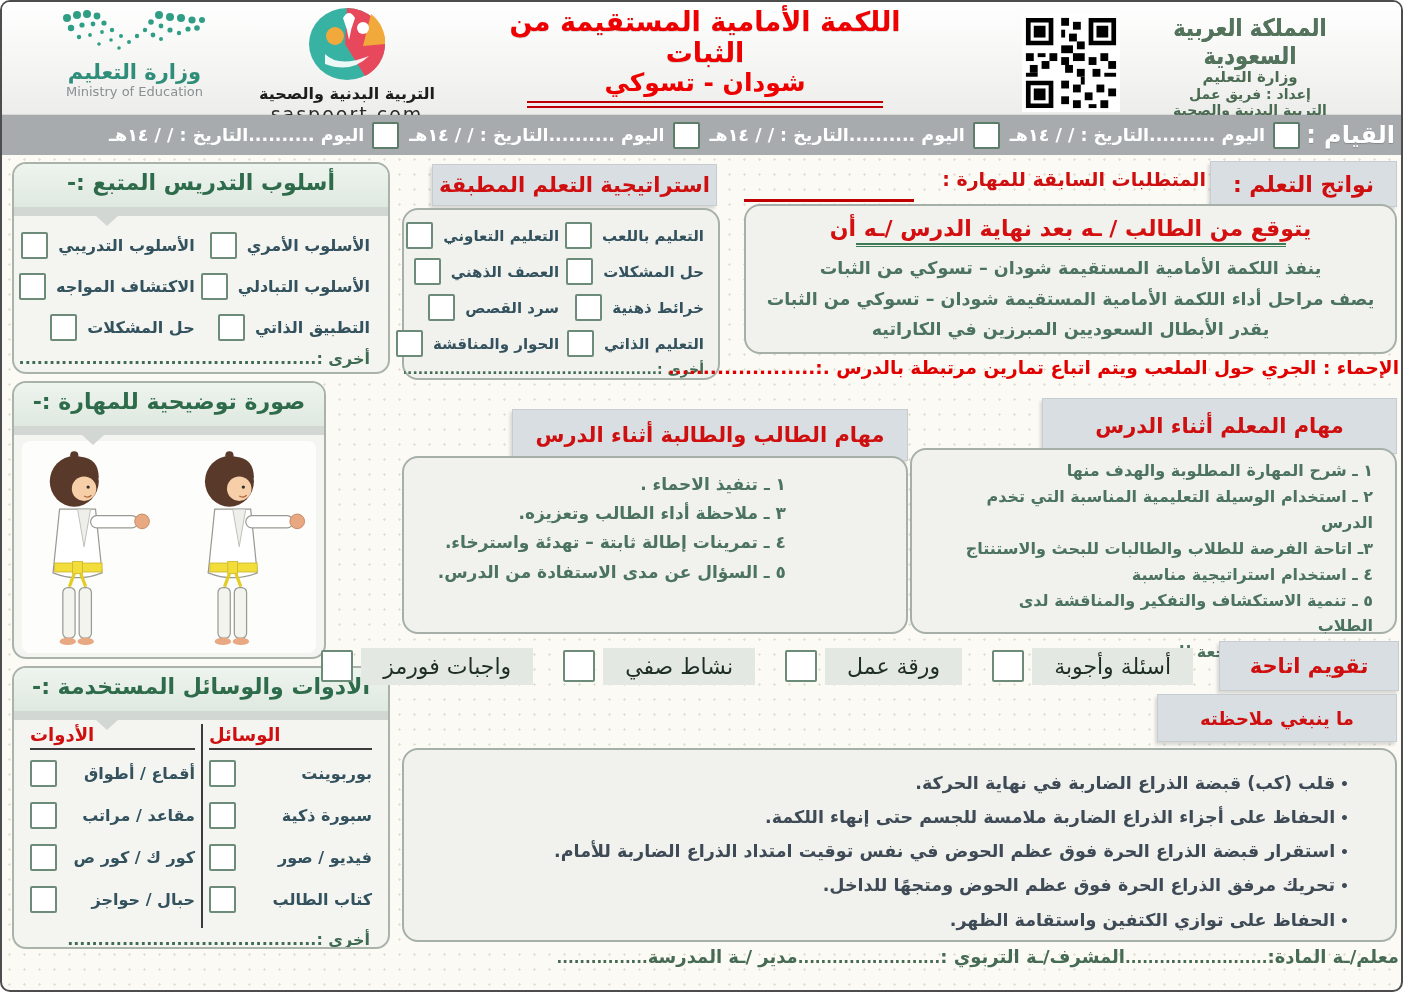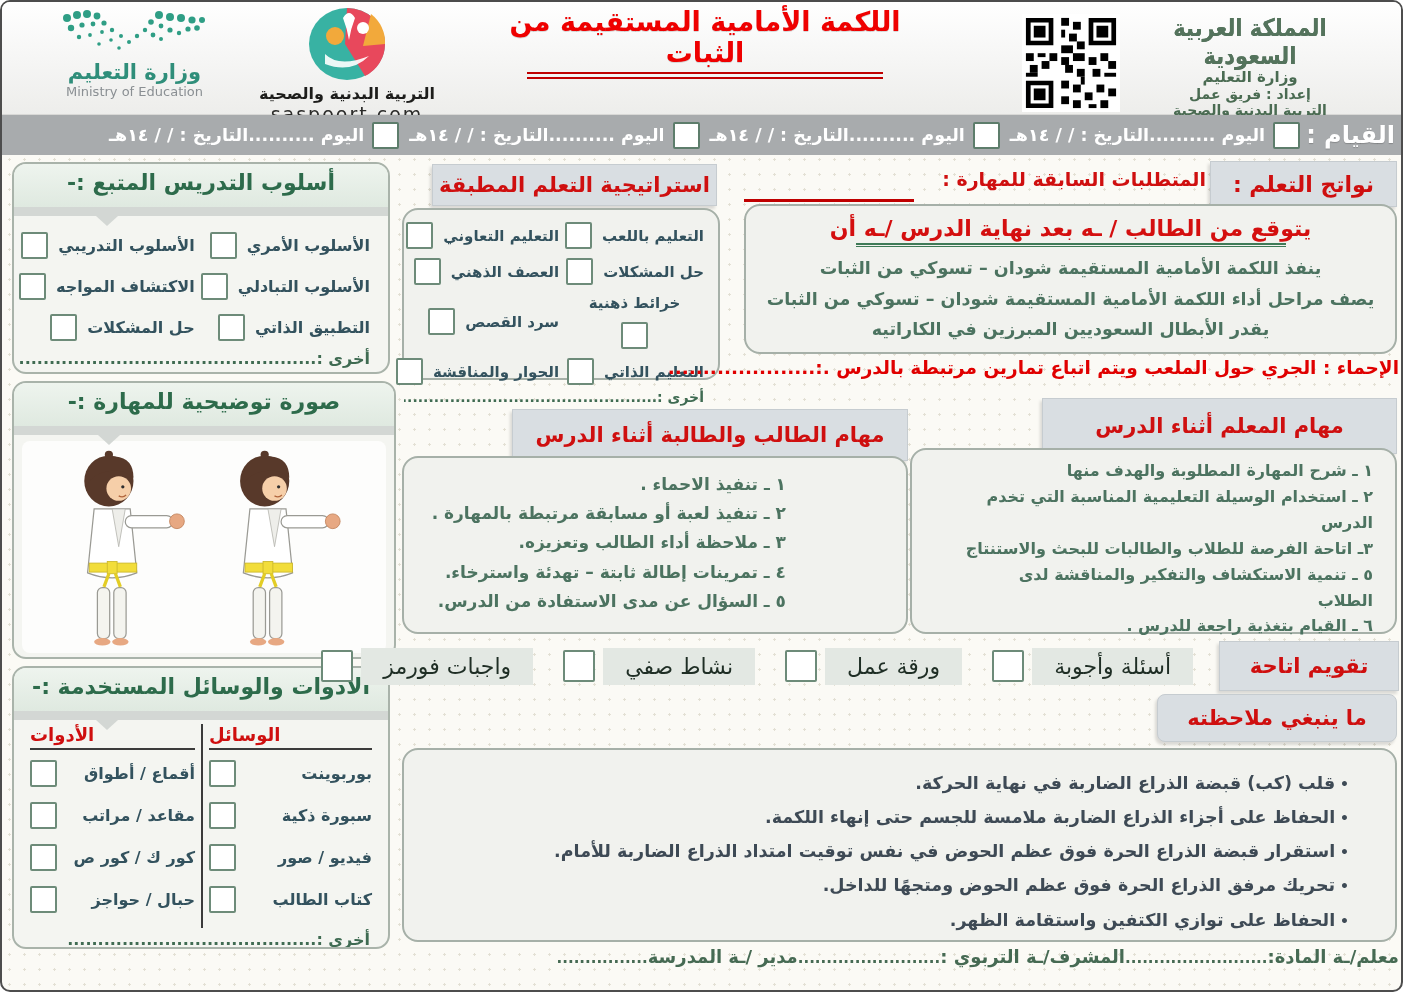--- a/index.html
+++ b/index.html
@@ -152,20 +152,21 @@
         <path d="M38 12 q6 -10 12 0 q-4 10 -6 22 q-2 -12 -6 -22 Z" fill="#ffffff"></path>
         <path d="M20 48 q14 14 44 2 q-18 18 -44 8 Z" fill="#ffffff" opacity="0.9"></path>
         <circle cx="58" cy="22" r="6" fill="#ffffff"></circle>
       </svg>
       <div class="sas-ar">التربية البدنية والصحية</div>
       <div class="sas-en">saspoort.com</div>
     </div>
 
     <div class="title-wrap">
       <div class="title-l1">اللكمة الأمامية المستقيمة من الثبات</div>
+      <div class="title-l2">شودان - تسوكي</div>
       <div class="title-underline"></div>
       <div class="title-underline2"></div>
     </div>
 
     <svg class="qr" viewBox="0 0 25 25">
       <rect width="25" height="25" fill="#ffffff"></rect>
       <g fill="#000000">
         <path d="M1 1h7v7h-7z M2.2 2.2h4.6v4.6h-4.6z" fill-rule="evenodd"></path>
         <rect x="3" y="3" width="3" height="3"></rect>
         <path d="M17 1h7v7h-7z M18.2 2.2h4.6v4.6h-4.6z" fill-rule="evenodd"></path>
@@ -261,21 +262,21 @@
         <span class="checkbox"></span>
       </div>
         <div class="chk-item">
         <span class="lbl">حل المشكلات</span>
         <span class="checkbox"></span>
       </div>
       </div>
     <div class="other-line">أخرى :.................................................</div>
   </div>
 
-  <div class="green-box" style="left:10px; top:379px; width:384px; height:278px;">
+  <div class="green-box" style="left:10px; top:379px; width:314px; height:278px;">
     <div class="gh">صورة توضيحية للمهارة :-</div>
     <div class="gh-strip"></div>
     <div class="skill-canvas">
       <svg width="330" height="205" viewBox="0 0 360 250">
         <defs>
           <g id="kgirl">
             <rect x="44" y="168" width="15" height="62" rx="6" fill="#f4f4ef" stroke="#9a9a94" stroke-width="1.5"></rect>
             <rect x="64" y="168" width="15" height="62" rx="6" fill="#f4f4ef" stroke="#9a9a94" stroke-width="1.5"></rect>
             <ellipse cx="50" cy="234" rx="10" ry="4.5" fill="#e7a882"></ellipse>
             <ellipse cx="72" cy="234" rx="10" ry="4.5" fill="#e7a882"></ellipse>
@@ -362,21 +363,21 @@
         <span class="checkbox"></span>
       </div>
         <div class="chk-item" style="font-size:15px;">
         <span class="lbl">حل المشكلات</span>
         <span class="checkbox"></span>
       </div>
         <div class="chk-item" style="font-size:15px;">
         <span class="lbl">العصف الذهني</span>
         <span class="checkbox"></span>
       </div>
-        <div class="chk-item" style="font-size:15px;flex-direction:column;">
+        <div class="chk-item" style="font-size:15px;">
         <span class="lbl">خرائط ذهنية</span>
         <span class="checkbox"></span>
       </div>
         <div class="chk-item" style="font-size:15px;">
         <span class="lbl">سرد القصص</span>
         <span class="checkbox"></span>
       </div>
         <div class="chk-item" style="font-size:15px;">
         <span class="lbl">التعليم الذاتي</span>
         <span class="checkbox"></span>
@@ -386,21 +387,20 @@
         <span class="checkbox"></span>
       </div>
       </div>
     <div class="other-line" style="font-size:14px; padding:2px 14px;">أخرى :.................................................</div>
   </div>
 
   <div class="gray-hdr" style="left:510px; top:407px; width:396px; height:52px; font-size:21px;">مهام الطالب والطالبة أثناء الدرس</div>
   <div class="rbox" style="left:400px; top:454px; width:506px; height:178px;">
     <div class="task-list" style="padding:12px 120px 6px 10px;">
         <div class="task">١ ـ تنفيذ الاحماء .</div>
-        <div class="task">٢ ـ تنفيذ لعبة أو مسابقة مرتبطة بالمهارة .</div>
         <div class="task">٣ ـ ملاحظة أداء الطالب وتعزيزه.</div>
         <div class="task">٤ ـ تمرينات إطالة ثابتة – تهدئة واسترخاء.</div>
         <div class="task">٥ ـ السؤال عن مدى الاستفادة من الدرس.</div>
       </div>
   </div>
 
   <div class="gray-hdr" style="left:1208px; top:159px; width:187px; height:46px; font-size:22px;">نواتج التعلم :</div>
   <div class="prereq-label">المتطلبات السابقة للمهارة :</div>
   <div class="prereq-line"></div>
 
@@ -415,20 +415,21 @@
   </div>
 
   <div class="warmup">الإحماء : الجري حول الملعب ويتم اتباع تمارين مرتبطة بالدرس .:.....................</div>
 
   <div class="gray-hdr" style="left:1040px; top:396px; width:355px; height:56px; font-size:21px;">مهام المعلم أثناء الدرس</div>
   <div class="rbox" style="left:908px; top:446px; width:487px; height:186px;padding-left:40px;">
     <div class="task-list" style="padding:8px 22px 4px 8px;">
         <div class="task" style="font-size:16px; line-height:1.62;">١ ـ شرح المهارة المطلوبة والهدف منها</div>
         <div class="task" style="font-size:16px; line-height:1.62;">٢ ـ استخدام الوسيلة التعليمية المناسبة التي تخدم الدرس</div>
         <div class="task" style="font-size:16px; line-height:1.62;">٣ـ اتاحة الفرصة للطلاب والطالبات للبحث والاستنتاج</div>
+        <div class="task" style="font-size:16px; line-height:1.62;">٤ ـ استخدام استراتيجية مناسبة</div>
         <div class="task" style="font-size:16px; line-height:1.62;">٥ ـ تنمية الاستكشاف والتفكير والمناقشة لدى الطلاب</div>
         <div class="task" style="font-size:16px; line-height:1.62;">٦ ـ القيام بتغذية راجعة للدرس .</div>
       </div>
   </div>
 
   <div class="eval-row">
     <div class="gray-hdr eval-hdr" style="position:relative; left:0; top:0;">تقويم اتاحة</div>
     <div class="eval-items">
         <span class="eval-item">
         <span class="eval-label">أسئلة وأجوبة</span>
@@ -442,21 +443,21 @@
         <span class="eval-label">نشاط صفي</span>
         <span class="checkbox"></span>
       </span>
         <span class="eval-item">
         <span class="eval-label">واجبات فورمز</span>
         <span class="checkbox"></span>
       </span>
       </div>
   </div>
 
-  <div class="gray-hdr" style="left:1155px; top:692px; width:240px; height:48px; font-size:21px;border-radius:8px;">ما ينبغي ملاحظته</div>
+  <div class="gray-hdr" style="left:1155px; top:692px; width:240px; height:48px; font-size:18px;">ما ينبغي ملاحظته</div>
   <div class="rbox notes-box" style="left:400px; top:746px; width:995px; height:194px;">
     <div>
         <div class="note-item">قلب (كب) قبضة الذراع الضاربة في نهاية الحركة.</div>
         <div class="note-item">الحفاظ على أجزاء الذراع الضاربة ملامسة للجسم حتى إنهاء اللكمة.</div>
         <div class="note-item">استقرار قبضة الذراع الحرة فوق عظم الحوض في نفس توقيت امتداد الذراع الضاربة للأمام.</div>
         <div class="note-item">تحريك مرفق الذراع الحرة فوق عظم الحوض ومتجهًا للداخل.</div>
         <div class="note-item">الحفاظ على توازي الكتفين واستقامة الظهر.</div>
       </div>
   </div>
 

